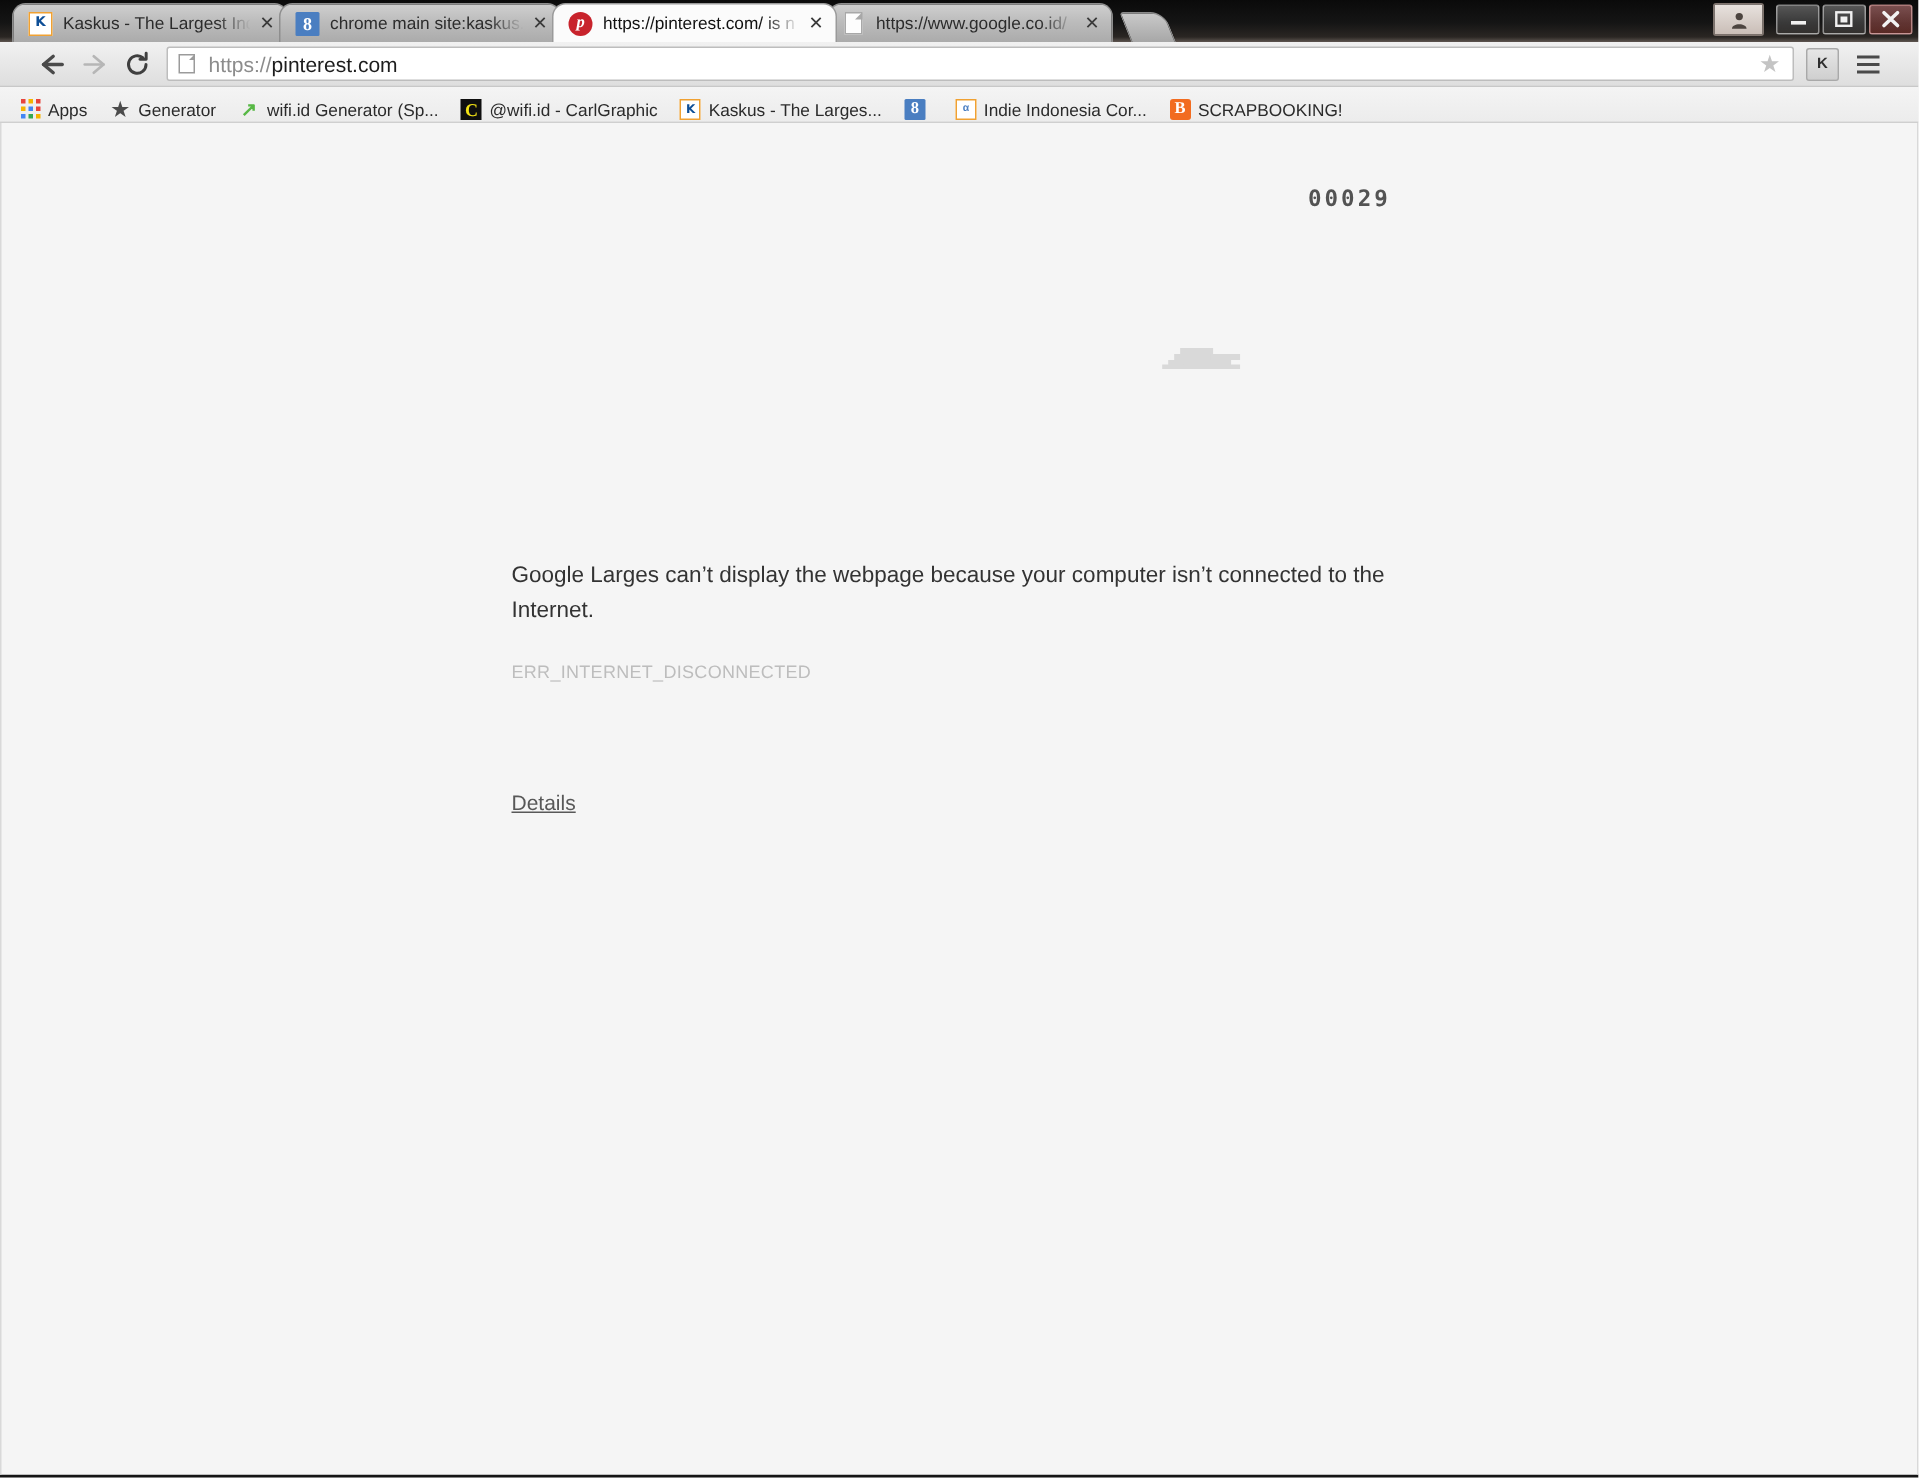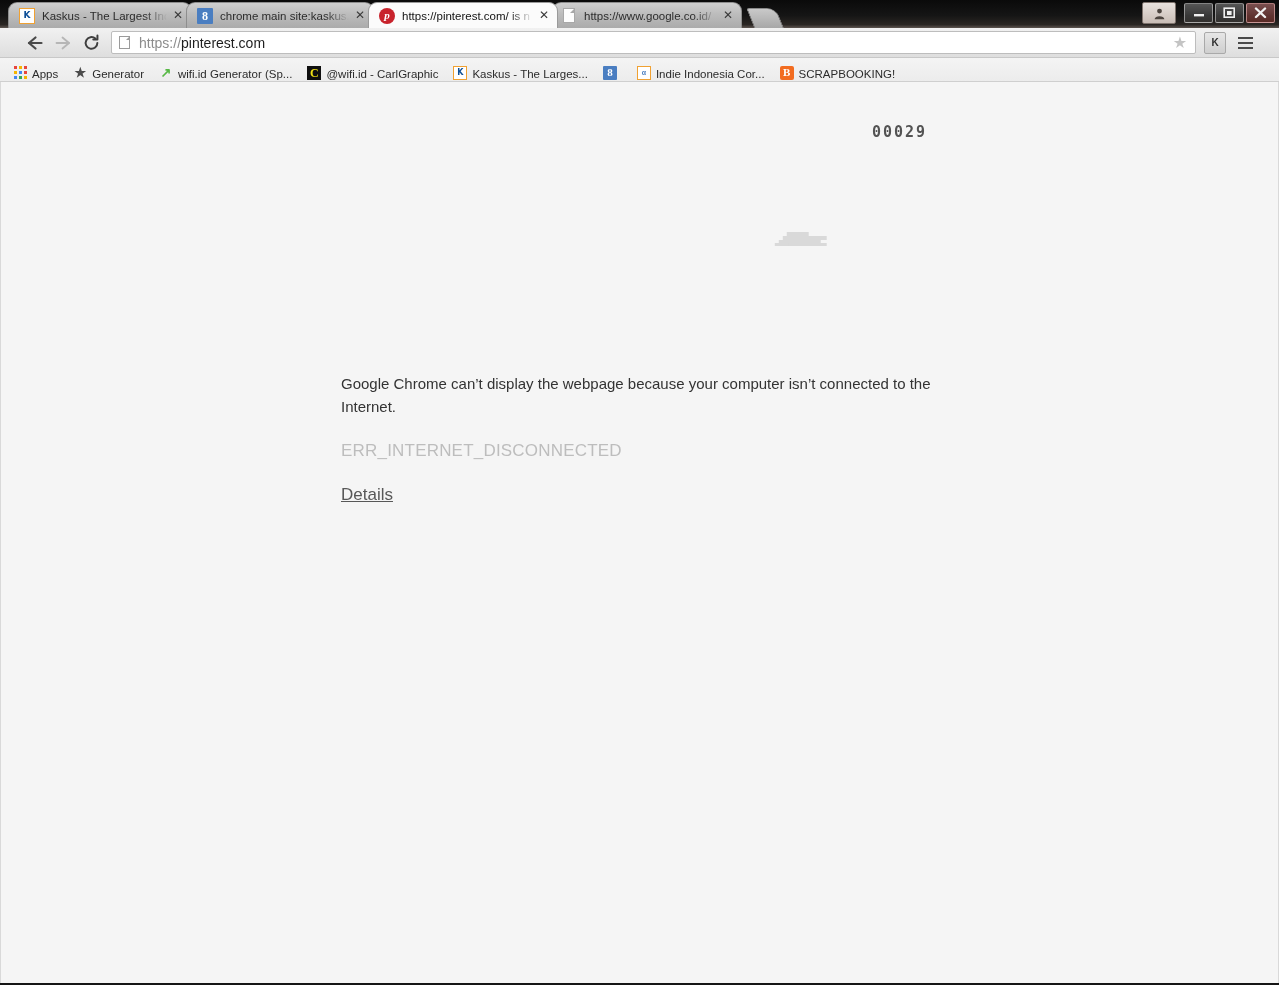--- a/index.html
+++ b/index.html
@@ -317,29 +317,29 @@
     line-height: 1.2;
   }
   .err-msg {
     font-size: 15px;
     color: #333;
     line-height: 1.55;
     margin: 0 0 22px 0;
     width: 595px;
   }
   .err-code {
-    font-size: 17px;
+    font-size: 12px;
     color: #bdbdbd;
     letter-spacing: 0.2px;
     margin: 0;
   }
   .details-link {
     display: inline-block;
-    margin-top: 24px;
-    font-size: 17px;
+    margin-top: 72px;
+    font-size: 14px;
     color: #585858;
     text-decoration: underline;
     cursor: pointer;
   }
 </style>
 </head>
 <body>
 
 <div class="window">
 
@@ -591,20 +591,20 @@
         <rect x="371.5" y="236" width="5" height="5"></rect>
         <rect x="369" y="238" width="5" height="4"></rect>
 
         <rect x="379" y="250" width="5" height="6"></rect>
         <rect x="377" y="256" width="9" height="3"></rect>
         <rect x="388" y="250" width="5" height="4"></rect>
       </g>
     </svg>
 
     <div class="errbody">
-      <p class="err-msg">Google Chrome can’t display the webpage because your computer isn’t connected to the Internet.</p>
+      <p class="err-msg">Google Larges can’t display the webpage because your computer isn’t connected to the Internet.</p>
       <p class="err-code">ERR_INTERNET_DISCONNECTED</p>
       <a class="details-link">Details</a>
     </div>
   </div>
 
   <div class="bottombar"></div>
 </div>
 
 </body></html>

